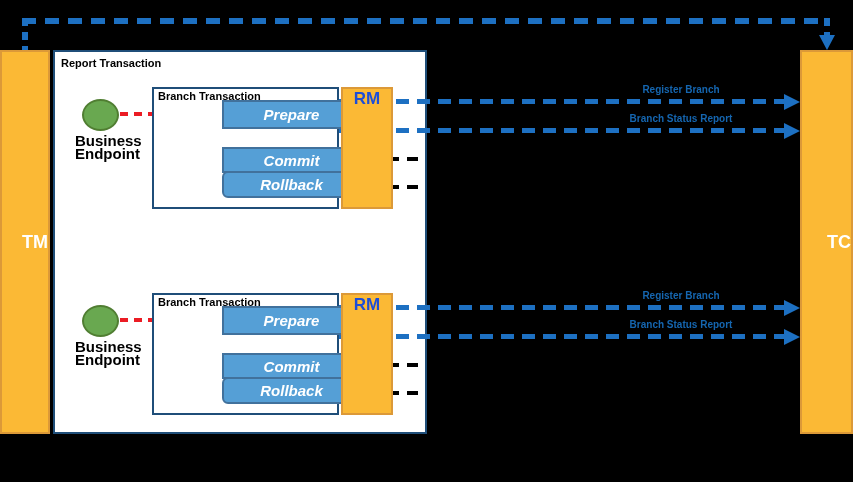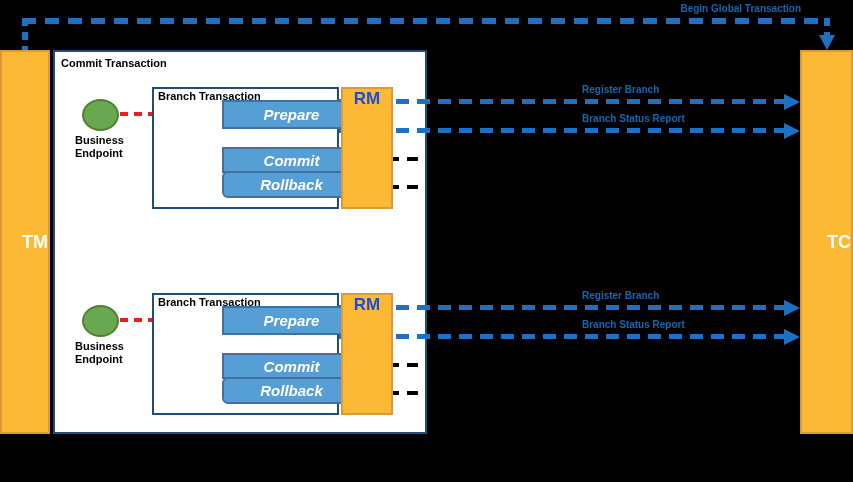--- a/index.html
+++ b/index.html
@@ -55,64 +55,63 @@
   .rollback{top:84px;height:27px;border-radius:6px;}
   .rm-box{
     position:absolute;left:341px;top:0;width:52px;height:122px;background:var(--orange);
     border:2px solid var(--orange-border);display:flex;align-items:flex-start;justify-content:center;
     color:#1d4ed8;font-weight:bold;font-size:17px;z-index:3;
   }
   .endpoint-circle{
     position:absolute;left:82px;top:12px;width:37px;height:32px;border-radius:50%;
     background:var(--green);border:2px solid var(--green-border);z-index:2;
   }
-  .endpoint-label{position:absolute;left:75px;top:47px;font-size:11px;font-weight:bold;color:#000;line-height:13px;z-index:2;}
+  .endpoint-label{position:absolute;left:75px;top:47px;font-size:15px;font-weight:bold;color:#000;line-height:13px;z-index:2;}
   .endpoint-label span{display:block;}
   
   .hline{position:absolute;z-index:1;}
   .blue-line{height:5px;background:repeating-linear-gradient(90deg,var(--arrow-blue) 0 13px,transparent 13px 21px);}
   .black-line{height:4px;background:repeating-linear-gradient(90deg,var(--arrow-black) 0 11px,transparent 11px 19px);}
   .red-line{height:4px;background:repeating-linear-gradient(90deg,var(--arrow-red) 0 8px,transparent 8px 14px);}
   .top-line{height:6px;background:repeating-linear-gradient(90deg,var(--arrow-blue) 0 14px,transparent 14px 23px);}
   .vline{position:absolute;width:6px;background:repeating-linear-gradient(180deg,var(--arrow-blue) 0 8px,transparent 8px 14px);z-index:1;}
   
   .tri{position:absolute;width:0;height:0;z-index:1;}
   .tri-right-blue{border-top:8px solid transparent;border-bottom:8px solid transparent;border-left:16px solid var(--arrow-blue);}
   .tri-right-red{border-top:8px solid transparent;border-bottom:8px solid transparent;border-left:16px solid var(--arrow-red);z-index:1;}
   .tri-left-black{border-top:8px solid transparent;border-bottom:8px solid transparent;border-right:14px solid var(--arrow-black);}
   .tri-down-blue{border-left:8px solid transparent;border-right:8px solid transparent;border-top:15px solid var(--arrow-blue);}
   
   .msg-label{
     position:absolute;font-size:10px;font-weight:bold;color:var(--label-blue);
-    text-align:left;white-space:nowrap;z-index:4;
+    text-align:center;white-space:nowrap;z-index:4;
   }
   .lblA{left:582px;top:-3px;width:198px;}
   .lblB{left:582px;top:26px;width:198px;}
   .top-label{position:absolute;left:541px;top:3px;width:260px;text-align:right;font-size:10px;font-weight:bold;color:var(--label-blue);z-index:4;white-space:nowrap;}
 </style>
 </head>
 <body>
 
 <div class="stage">
 
-  <div class="top-label">Begin Global Transaction</div>
   <div class="hline top-line abs" style="left:22px;top:18px;width:806px;"></div>
   <div class="vline" style="left:22px;top:18px;height:32px;"></div>
   <div class="vline" style="left:824px;top:18px;height:20px;"></div>
   <div class="tri tri-down-blue" style="left:819px;top:35px;"></div>
 
   <div class="pillar tm">
     <span>TM</span>
   </div>
   <div class="pillar tc">
     <span>TC</span>
   </div>
 
   <div class="global-panel">
-    <div class="panel-title">Commit Transaction</div>
+    <div class="panel-title">Report Transaction</div>
   </div>
 
   <div class="branch b0">
 
     <div class="hline blue-line" style="left:312px;top:12px;width:473px;"></div>
     <div class="tri tri-right-blue" style="left:784px;top:7px;"></div>
     <div class="msg-label lblA">Register Branch</div>
 
     <div class="hline blue-line" style="left:312px;top:41px;width:473px;"></div>
     <div class="tri tri-right-blue" style="left:784px;top:36px;"></div>

